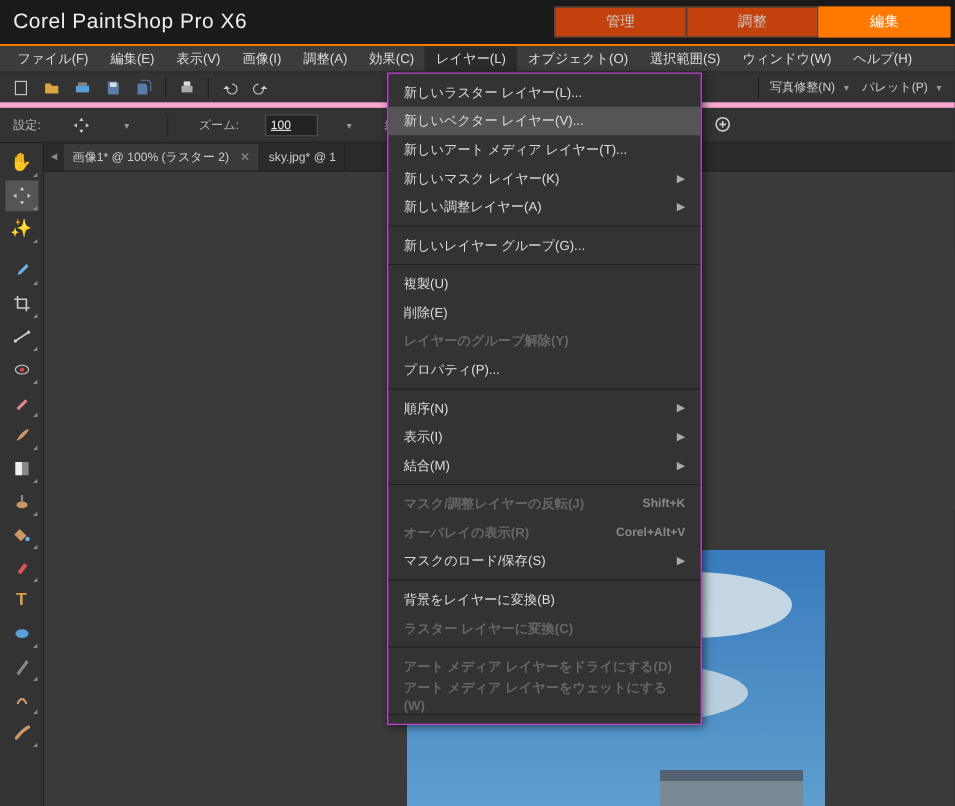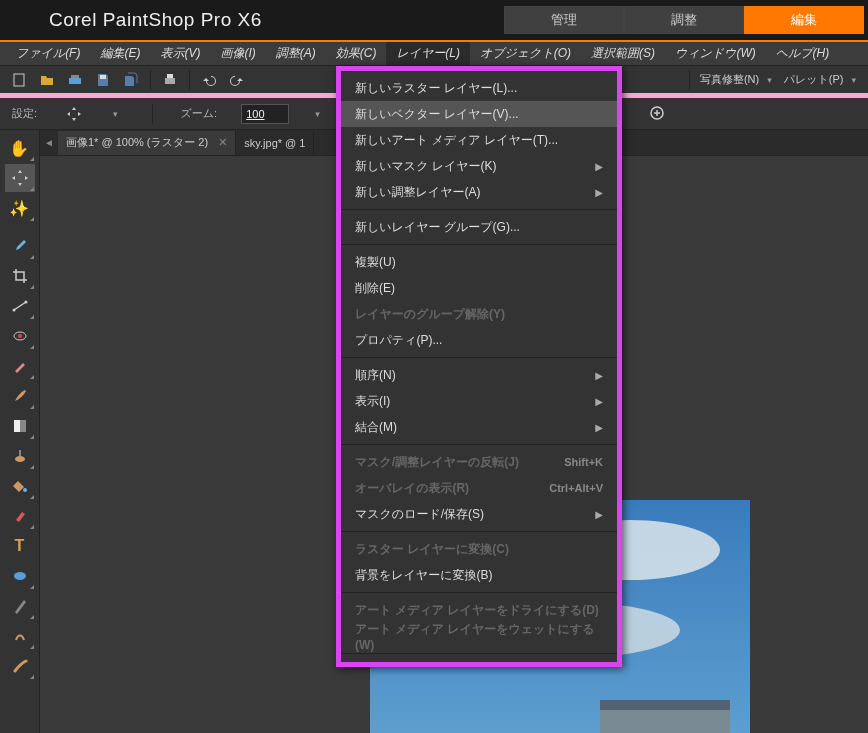--- a/index.html
+++ b/index.html
@@ -1,23 +1,23 @@
 <!DOCTYPE html>
 <html><head>
 <meta charset="utf-8">
 <style>
 * { margin:0; padding:0; box-sizing:border-box; font-family:"Meiryo","Yu Gothic",sans-serif; }
 body { background:#2b2b2b; color:#ccc; width:868px; height:733px; overflow:hidden; font-size:12px; }
 .titlebar { background:#1a1a1a; height:42px; display:flex; align-items:center; justify-content:space-between; padding:0 4px 0 12px; border-bottom:2px solid #ff7800; }
-.title { color:#eee; font-size:19px; font-weight:300; letter-spacing:0.5px;margin-left:37px; }
+.title { color:#eee; font-size:19px; font-weight:300; letter-spacing:0.5px; }
 .mode-tabs { display:flex; height:28px; }
-.mode-tab { width:120px; display:flex; align-items:center; justify-content:center; font-size:13px; border:1px solid #444; background:#404040; color:#ccc; cursor:pointer; }
+.mode-tab { width:120px; display:flex; align-items:center; justify-content:center; font-size:13px; border:1px solid #444; background:#c2410c; color:#ccc; cursor:pointer; }
 .mode-tab.active { background:#ff7800; color:#fff; border-color:#ff7800; }
 .menubar { background:#3c3c3c; height:24px; display:flex; align-items:stretch; padding:0 6px; border-bottom:1px solid #222; }
-.menu-item { padding:0 10px; display:flex; align-items:center; font-size:12px; color:#ddd; cursor:pointer;font-style:italic; }
+.menu-item { padding:0 10px; display:flex; align-items:center; font-size:12px; color:#ddd; cursor:pointer; }
 .menu-item.open { background:#2b2b2b; }
 .toolbar1 { background:#333; height:32px; display:flex; align-items:center; gap:2px; padding:0 6px; border-bottom:5px solid #f9a8d4; position:relative; }
 .tb-btn { width:26px; height:26px; display:flex; align-items:center; justify-content:center; color:#ccc; cursor:pointer; border-radius:2px; }
 .tb-sep { width:1px; height:20px; background:#222; margin:0 4px; }
 .tb-spacer { flex:1; }
 .tb-text { font-size:11px; color:#ccc; padding:0 4px; }
 .tb-drop { font-size:9px; color:#999; padding:0 6px 0 2px; }
 .toolbar2 { background:#333; height:32px; display:flex; align-items:center; gap:24px; padding:0 12px; border-bottom:1px solid #222; }
 .tlabel { font-size:11px; color:#bbb; }
 .zoom-input { background:#222; border:1px solid #555; color:#eee; width:48px; height:20px; font-size:11px; padding:0 4px;text-decoration:underline; }
@@ -26,21 +26,21 @@
 .tool { width:30px; height:28px; display:flex; align-items:center; justify-content:center; color:#ccc; cursor:pointer; font-size:16px; position:relative; }
 .tool.sel { background:#555; }
 .tool .tri { position:absolute; right:1px; bottom:1px; width:0; height:0; border-left:4px solid transparent; border-bottom:4px solid #888; }
 .canvas-area { flex:1; background:#3a3a3a; position:relative; }
 .doc-tabs { background:#2b2b2b; height:26px; display:flex; align-items:center; border-bottom:1px solid #222; }
 .doc-nav { width:18px; display:flex; align-items:center; justify-content:center; color:#888; cursor:pointer; font-size:10px; }
 .doc-tab { padding:0 8px; height:24px; display:flex; align-items:center; font-size:11px; color:#ccc; border-right:1px solid #222; cursor:pointer; }
 .doc-tab.active { background:#3a3a3a; }
 .doc-tab .x { margin-left:10px; color:#888; font-size:11px; }
 .canvas-img { position:absolute; left:330px; top:370px; width:380px; height:350px; }
-.dropdown { position:absolute; left:336px; top:66px; width:286px; background:#333; border:5px solid #d946ef; box-shadow:2px 2px 8px rgba(0,0,0,0.6); z-index:100; padding:4px 0; }
+.dropdown { position:absolute; left:352px; top:66px; width:286px; background:#333; border:1px solid #d946ef; box-shadow:2px 2px 8px rgba(0,0,0,0.6); z-index:100; padding:4px 0; }
 .dd-item { height:26px; display:flex; align-items:center; justify-content:space-between; padding:0 14px; font-size:12px; color:#ddd; cursor:pointer; }
 .dd-item.hov { background:#555;text-align:right; }
 .dd-item.disabled { color:#666;font-weight:bold; }
 .dd-sep { height:1px; background:#222; margin:4px 0; }
 .dd-arrow { font-size:10px; color:#aaa; }
 .dd-shortcut { font-size:11px; color:#888; }
 svg { display:block; }
 </style>
 </head>
 <body>
@@ -350,33 +350,33 @@
       <span>結合(M)</span>
       <span class="dd-arrow">▶</span>
     </div>
   <div class="dd-sep"></div>
   <div class="dd-item disabled">
       <span>マスク/調整レイヤーの反転(J)</span>
       <span class="dd-shortcut">Shift+K</span>
     </div>
   <div class="dd-item disabled">
       <span>オーバレイの表示(R)</span>
-      <span class="dd-shortcut">Ctrl+Alt+V</span>
+      <span class="dd-shortcut">Corel+Alt+V</span>
     </div>
   <div class="dd-item">
       <span>マスクのロード/保存(S)</span>
       <span class="dd-arrow">▶</span>
     </div>
   <div class="dd-sep"></div>
+  <div class="dd-item">
+      <span>背景をレイヤーに変換(B)</span>
+    </div>
   <div class="dd-item disabled">
       <span>ラスター レイヤーに変換(C)</span>
     </div>
-  <div class="dd-item">
-      <span>背景をレイヤーに変換(B)</span>
-    </div>
   <div class="dd-sep"></div>
   <div class="dd-item disabled">
       <span>アート メディア レイヤーをドライにする(D)</span>
     </div>
   <div class="dd-item disabled">
       <span>アート メディア レイヤーをウェットにする(W)</span>
     </div>
   <div class="dd-sep"></div>
 </div>
 

